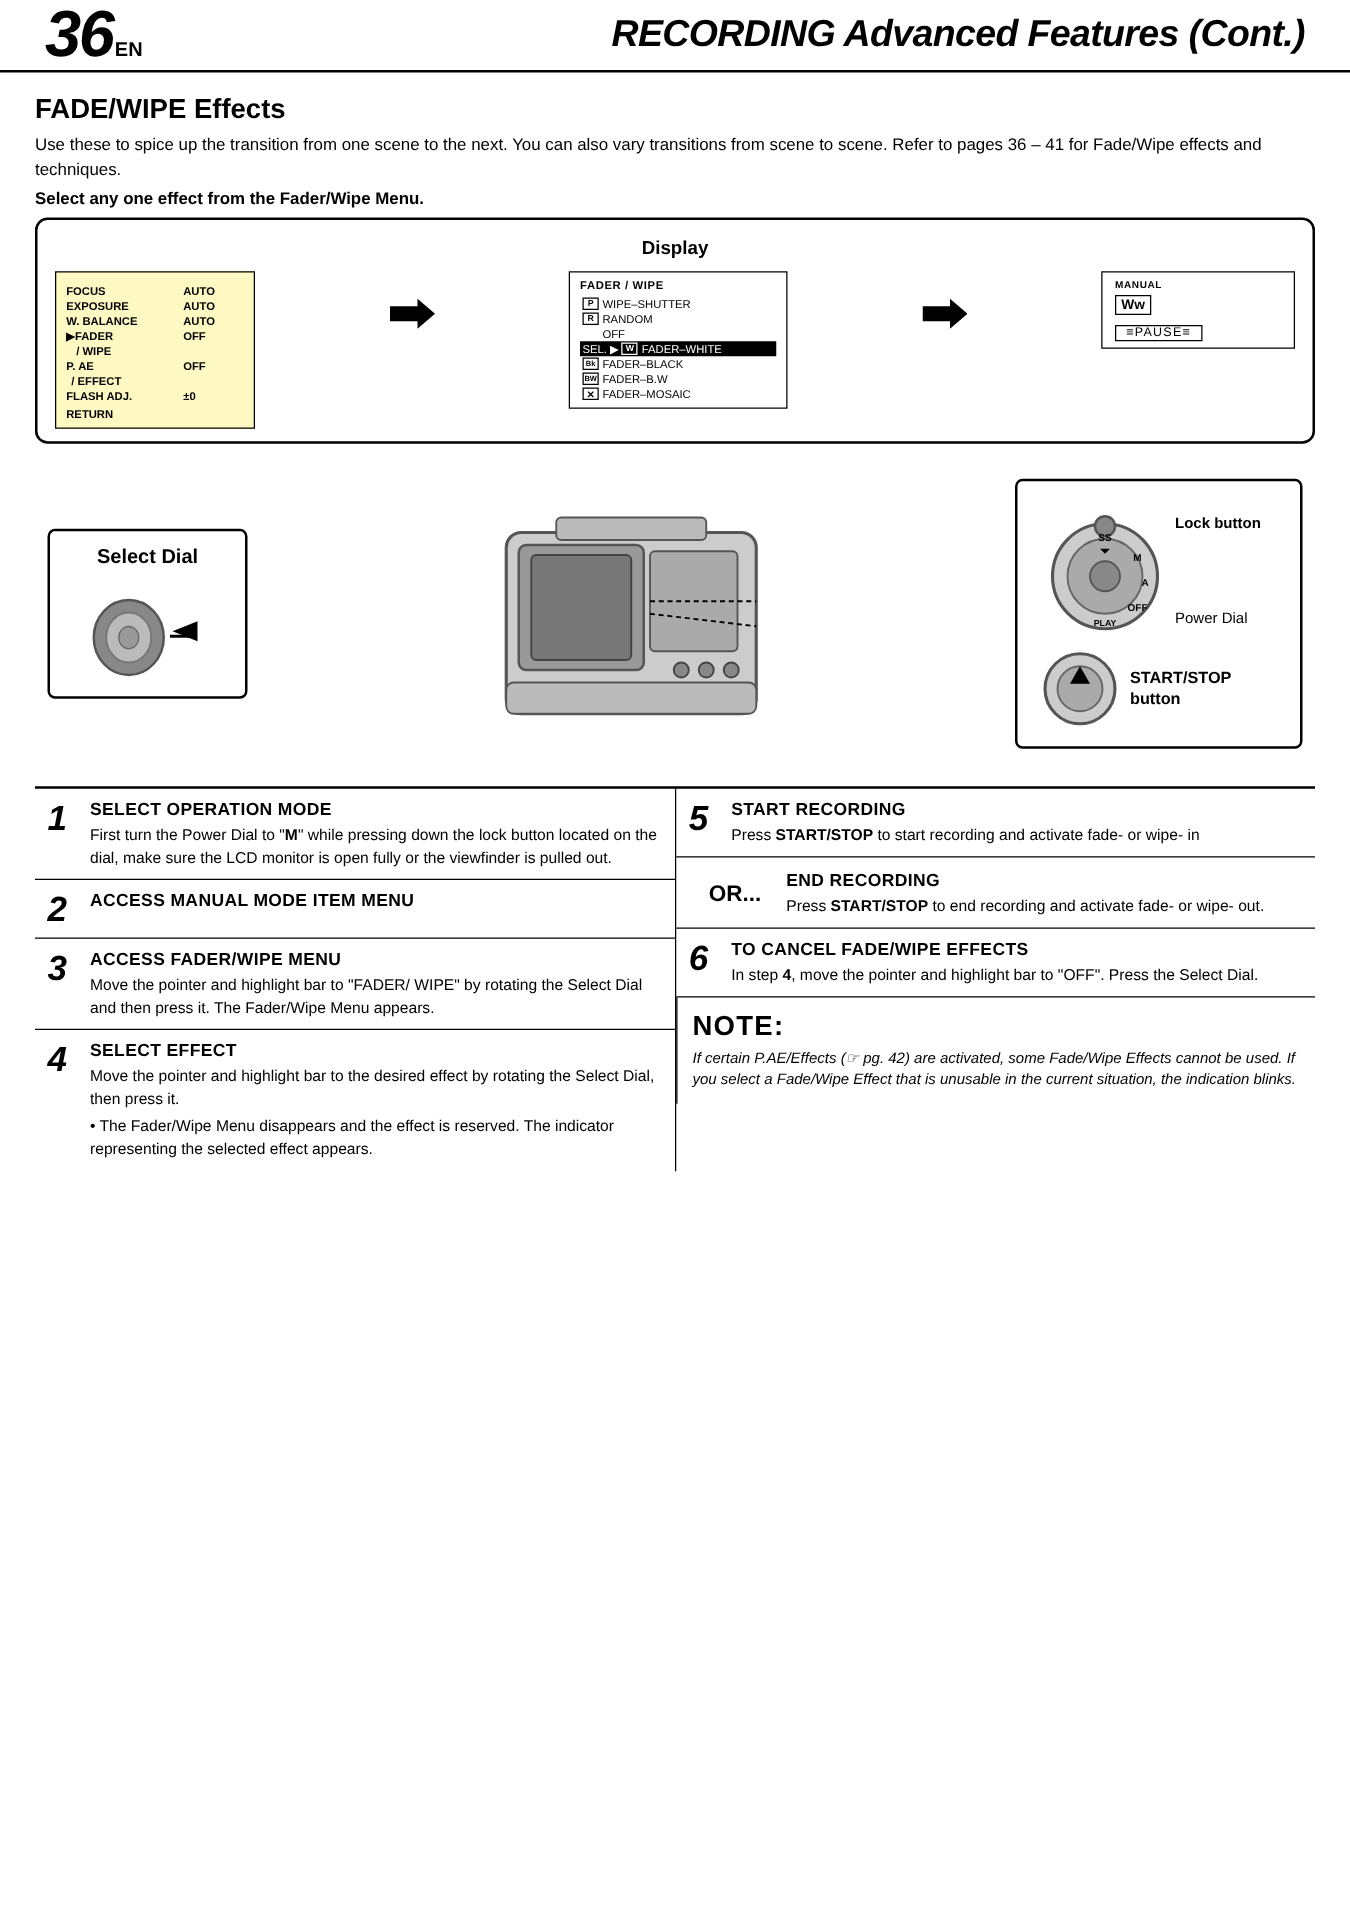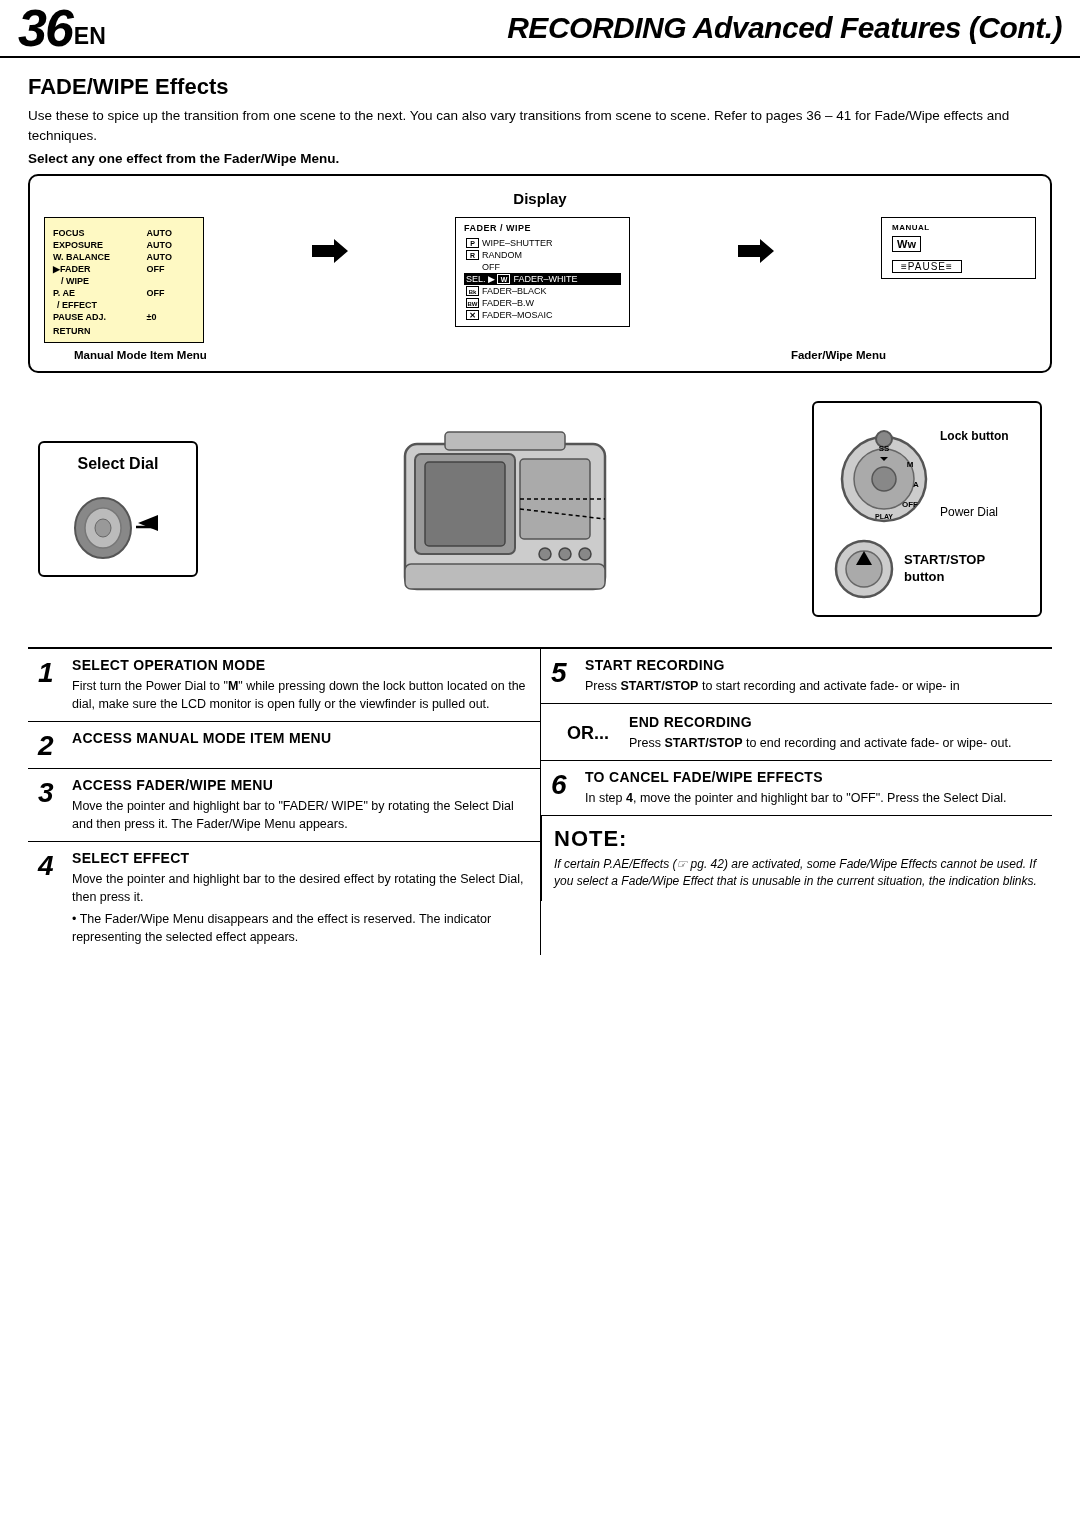--- a/index.html
+++ b/index.html
@@ -12,34 +12,34 @@
       color: #000;
     }
 
     
     .header {
       display: flex;
       align-items: stretch;
       height: 58px;
       background: #fff;
       border-bottom: 2px solid #000;
-      padding: 0 18px;
+      padding: 0 36px;
     }
     .header-page-num {
       font-size: 52px;
       font-weight: 900;
       line-height: 1;
       font-style: italic;
       letter-spacing: -2px;
       color: #000;
       align-self: flex-end;
       padding-bottom: 2px;
     }
     .header-en {
-      font-size: 23px;
+      font-size: 16px;
       font-weight: 900;
       align-self: flex-end;
       padding-bottom: 6px;
       margin-left: 2px;
     }
     .header-title {
       flex: 1;
       text-align: right;
       font-size: 30px;
       font-weight: 900;
@@ -327,21 +327,21 @@
           </tr>
           <tr>
             <td style="font-size:9px;padding:1px 0;font-weight:700;">P. AE</td>
             <td style="font-size:9px;padding:1px 4px;font-weight:700;">OFF</td>
           </tr>
           <tr>
             <td style="font-size:9px;padding:1px 0;font-weight:700;padding-left:4px;">/ EFFECT</td>
             <td></td>
           </tr>
           <tr>
-            <td style="font-size:9px;padding:1px 0;font-weight:700;">PAUSE ADJ.</td>
+            <td style="font-size:9px;padding:1px 0;font-weight:700;">FLASH ADJ.</td>
             <td style="font-size:9px;padding:1px 4px;font-weight:700;">±0</td>
           </tr>
           <tr>
             <td style="font-size:9px;padding:3px 0 1px;font-weight:700;">RETURN</td>
             <td></td>
           </tr>
         </tbody>
           </table>
       </div>
 
@@ -389,24 +389,20 @@
 
       <div class="manual-box">
         <div style="font-size:8px;font-weight:700;margin-bottom:4px;letter-spacing:0.5px;">MANUAL</div>
         <div style="margin-bottom:8px;">
           <span style="font-size:11px;font-weight:900;border:1.5px solid #000;padding:1px 4px;display:inline-block;">Ww</span>
         </div>
         <div style="font-size:10px;font-weight:400;border:1.5px solid #000;padding:0 8px;display:inline-block;letter-spacing:1px;text-align:center;">≡PAUSE≡</div>
       </div>
     </div>
 
-    <div class="menu-labels">
-      <div class="menu-label-text" style="margin-left:20px;">Manual Mode Item  Menu</div>
-      <div class="menu-label-text" style="margin-right:140px;">Fader/Wipe Menu</div>
-    </div>
   </div>
 
   <div class="camera-area">
 
     <div class="select-dial-box">
       <div class="select-dial-label">Select Dial</div>
       <div class="dial-svg-area">
         <svg width="100" height="80" viewBox="0 0 100 80">
 
           <ellipse cx="35" cy="45" rx="28" ry="30" fill="#888" stroke="#555" stroke-width="2"></ellipse>

